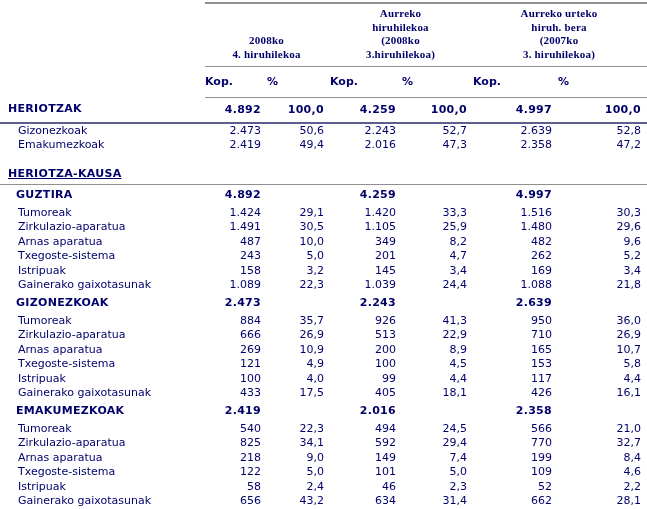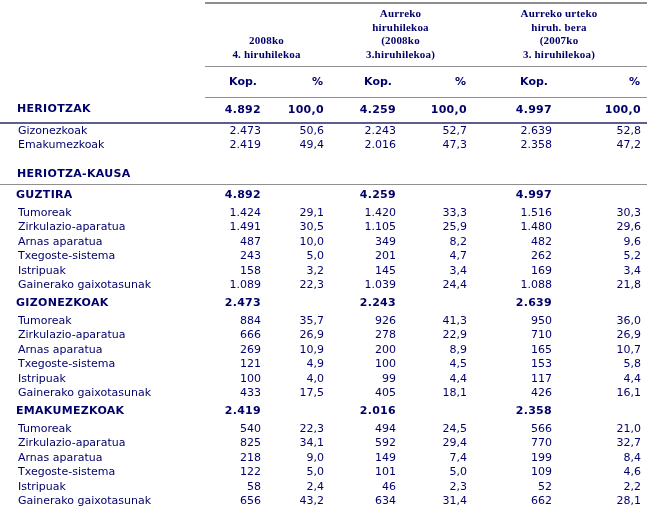--- a/index.html
+++ b/index.html
@@ -30,41 +30,41 @@
     border-bottom: 1px solid #8f8f8f;
     vertical-align: bottom; text-align: center;
     font-weight: bold; padding: 3px 2px 5px 0;
     letter-spacing: 0.2px;
     font-family: Liberation Serif, serif;
   }
   .gl { line-height: 13.5px; }
 
   tr.subhdr td {
     font-weight: bold; height: 30px;
-    border-bottom: 1px solid #8f8f8f; text-align: right;
+    border-bottom: 1px solid #8f8f8f; text-align: left;
   }
   tr.subhdr td.lbl, td.hdr-lbl { border: none; }
   tr.subhdr td.kop { padding-right: 10px; }
   tr.subhdr td.pct { padding-right: 7px; }
 
   
   td.val { text-align: right; padding-right: 6px; }
   td.lbl { text-align: left; }
 
   tr.r-total td    { font-weight: bold; height: 24px; letter-spacing: 0.3px; }
   tr.r-data td     { height: 14.5px; }
   tr.r-spacer td   { height: 8px; }
   tr.r-title td    { font-weight: bold; height: 20px; vertical-align: bottom;
-                     padding-bottom: 3px; letter-spacing: 0.3px; }
+                     padding-bottom: 3px; letter-spacing: 0.3px; text-decoration: underline; }
   tr.r-subtotal td { font-weight: bold; height: 21px; letter-spacing: 0.3px; }
 
   tr.rule-gray td   { border-bottom: 1px solid #8f8f8f; }
   tr.rule-strong td { border-bottom: 2px solid #5e5e8e; }
 
-  tr.r-total .lbl, tr.r-title .lbl { padding-left: 17px; }
+  tr.r-total .lbl, tr.r-title .lbl { padding-left: 8px; }
   tr.r-subtotal .lbl { padding-left: 16px; }
   tr.r-data .lbl     { padding-left: 18px; }
 </style>
 </head>
 <body>
 
 <table>
   <colgroup>
     <col class="c-label">
       <col class="c-kop1">
@@ -222,21 +222,21 @@
         <td class="val">35,7</td>
         <td class="val">926</td>
         <td class="val">41,3</td>
         <td class="val">950</td>
         <td class="val">36,0</td>
       </tr>
       <tr class="r-data">
         <td class="lbl">Zirkulazio-aparatua</td>
         <td class="val">666</td>
         <td class="val">26,9</td>
-        <td class="val">278</td>
+        <td class="val">513</td>
         <td class="val">22,9</td>
         <td class="val">710</td>
         <td class="val">26,9</td>
       </tr>
       <tr class="r-data">
         <td class="lbl">Arnas aparatua</td>
         <td class="val">269</td>
         <td class="val">10,9</td>
         <td class="val">200</td>
         <td class="val">8,9</td>

